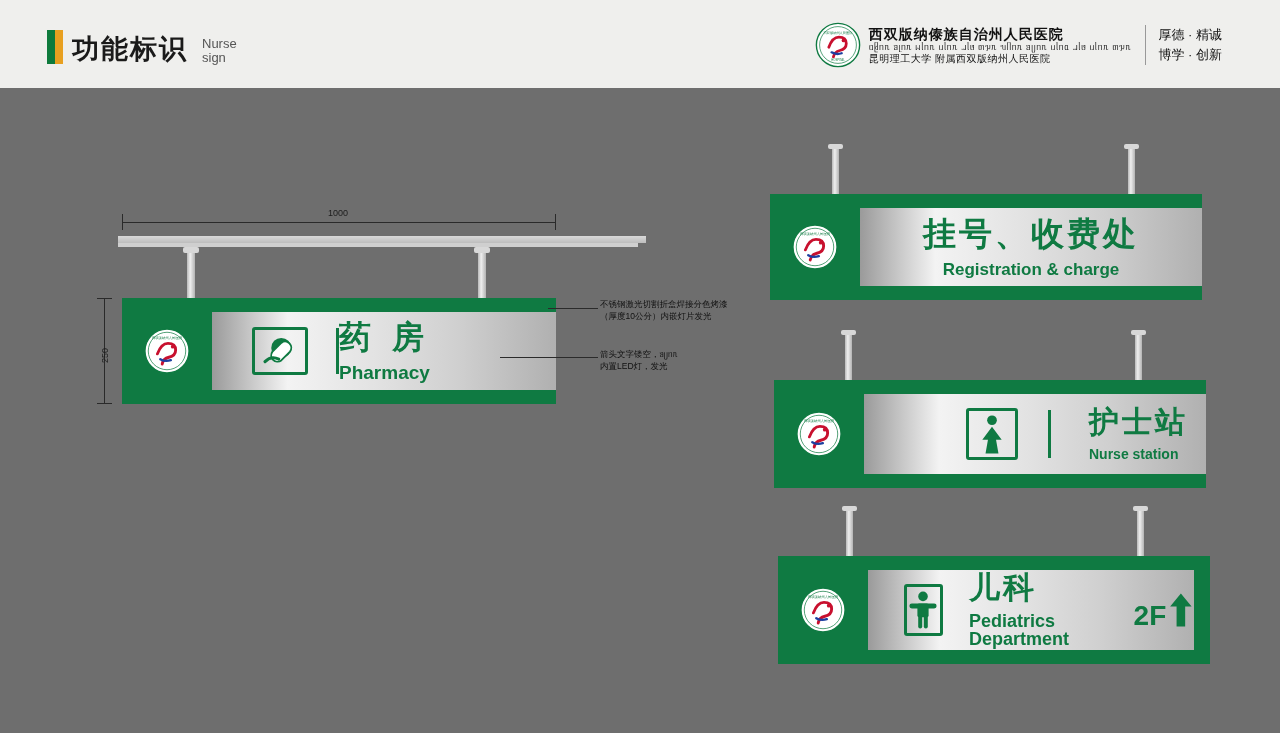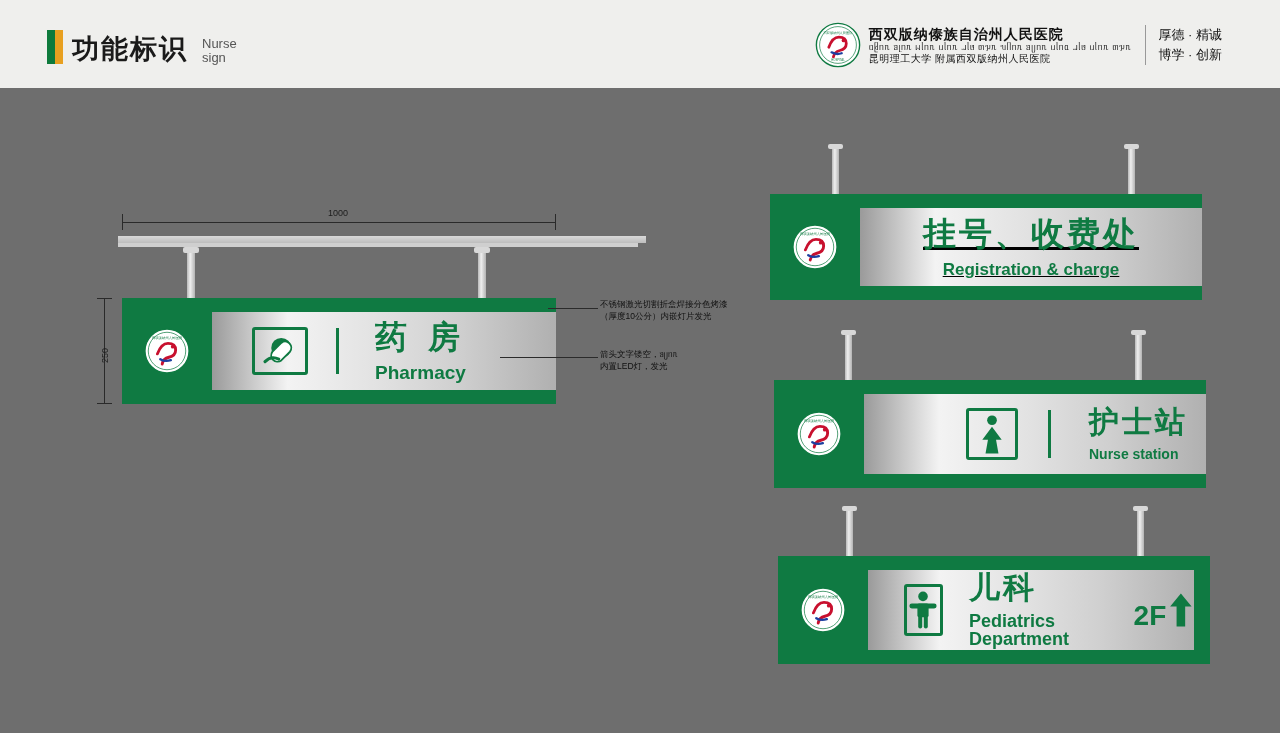--- a/index.html
+++ b/index.html
@@ -118,21 +118,21 @@
     <div class="sign-plate" style="margin:14px 0 14px 0;">
       <div class="plate-inner">
         <div class="pictbox" style="width:56px;height:48px;margin-left:40px;border-radius:3px;">
           <svg width="40" height="34" viewBox="0 0 64 54">
             <path d="M34 6 a16 16 0 0 1 16 16 a16 16 0 0 1 -16 16 a16 16 0 0 1 -16 -16 a16 16 0 0 1 16 -16 z" fill="#0f7a42"></path>
             <path d="M20 28 l14 -14 a10 10 0 0 1 14 14 l-14 14 a10 10 0 0 1 -14 -14 z" fill="#ffffff" stroke="#0f7a42" stroke-width="3"></path>
             <path d="M8 44 q10 -10 22 -4" fill="none" stroke="#0f7a42" stroke-width="5" stroke-linecap="round"></path>
           </svg>
         </div>
         <div class="divider" style="height:46px;margin-left:28px;"></div>
-        <div class="sign-txt" style="margin-left:36px;">
+        <div class="sign-txt" style="">
           <div class="sign-cn" style="font-size:32px;">药 房</div>
           <div class="sign-en" style="font-size:19px;margin-top:10px;">Pharmacy</div>
         </div>
       </div>
     </div>
   </div>
 
   <div class="leader" style="left:548px;top:308px;width:50px;"></div>
   <div class="callout" style="left:600px;top:298px;width:150px;">不锈钢激光切割折盒焊接分色烤漆
 （厚度10公分）内嵌灯片发光</div>
@@ -150,21 +150,21 @@
     <div class="sign-logo-zone" style="width:90px;">
       <svg width="48" height="48" viewBox="0 0 100 100">
         <circle cx="50" cy="50" r="46" fill="#ffffff" stroke="#0f7a42" stroke-width="3"></circle>
         <circle cx="50" cy="50" r="39" fill="#ffffff" stroke="#0f7a42" stroke-width="1.5"></circle>
         <text x="50" y="25" font-size="7" fill="#0f7a42" text-anchor="middle" font-family="'Liberation Sans',sans-serif">西双版纳州人民医院</text>
         <path d="M30 56 q8 -22 22 -22 q16 0 16 14 q0 12 -14 15 q-12 3 -14 14" fill="none" stroke="#c8102e" stroke-width="6" stroke-linecap="round"></path>
         <path d="M36 67 q10 6 22 2" fill="none" stroke="#1d3fa0" stroke-width="5" stroke-linecap="round"></path>
         <circle cx="62" cy="41" r="4" fill="#c8102e"></circle>
       </svg>
     </div>
-    <div class="sign-plate" style="margin:14px 0 14px 0;text-decoration:underline;">
+    <div class="sign-plate" style="margin:14px 0 14px 0;">
       <div class="plate-inner" style="justify-content:center;">
         <div class="sign-txt" style="align-items:center;">
           <div class="sign-cn" style="font-size:33px;letter-spacing:3px;">挂号、收费处</div>
           <div class="sign-en" style="font-size:17px;margin-top:11px;">Registration &amp; charge</div>
         </div>
       </div>
     </div>
   </div>
 
   <div class="rod" style="left:845px;top:332px;width:7px;height:48px;"></div>

